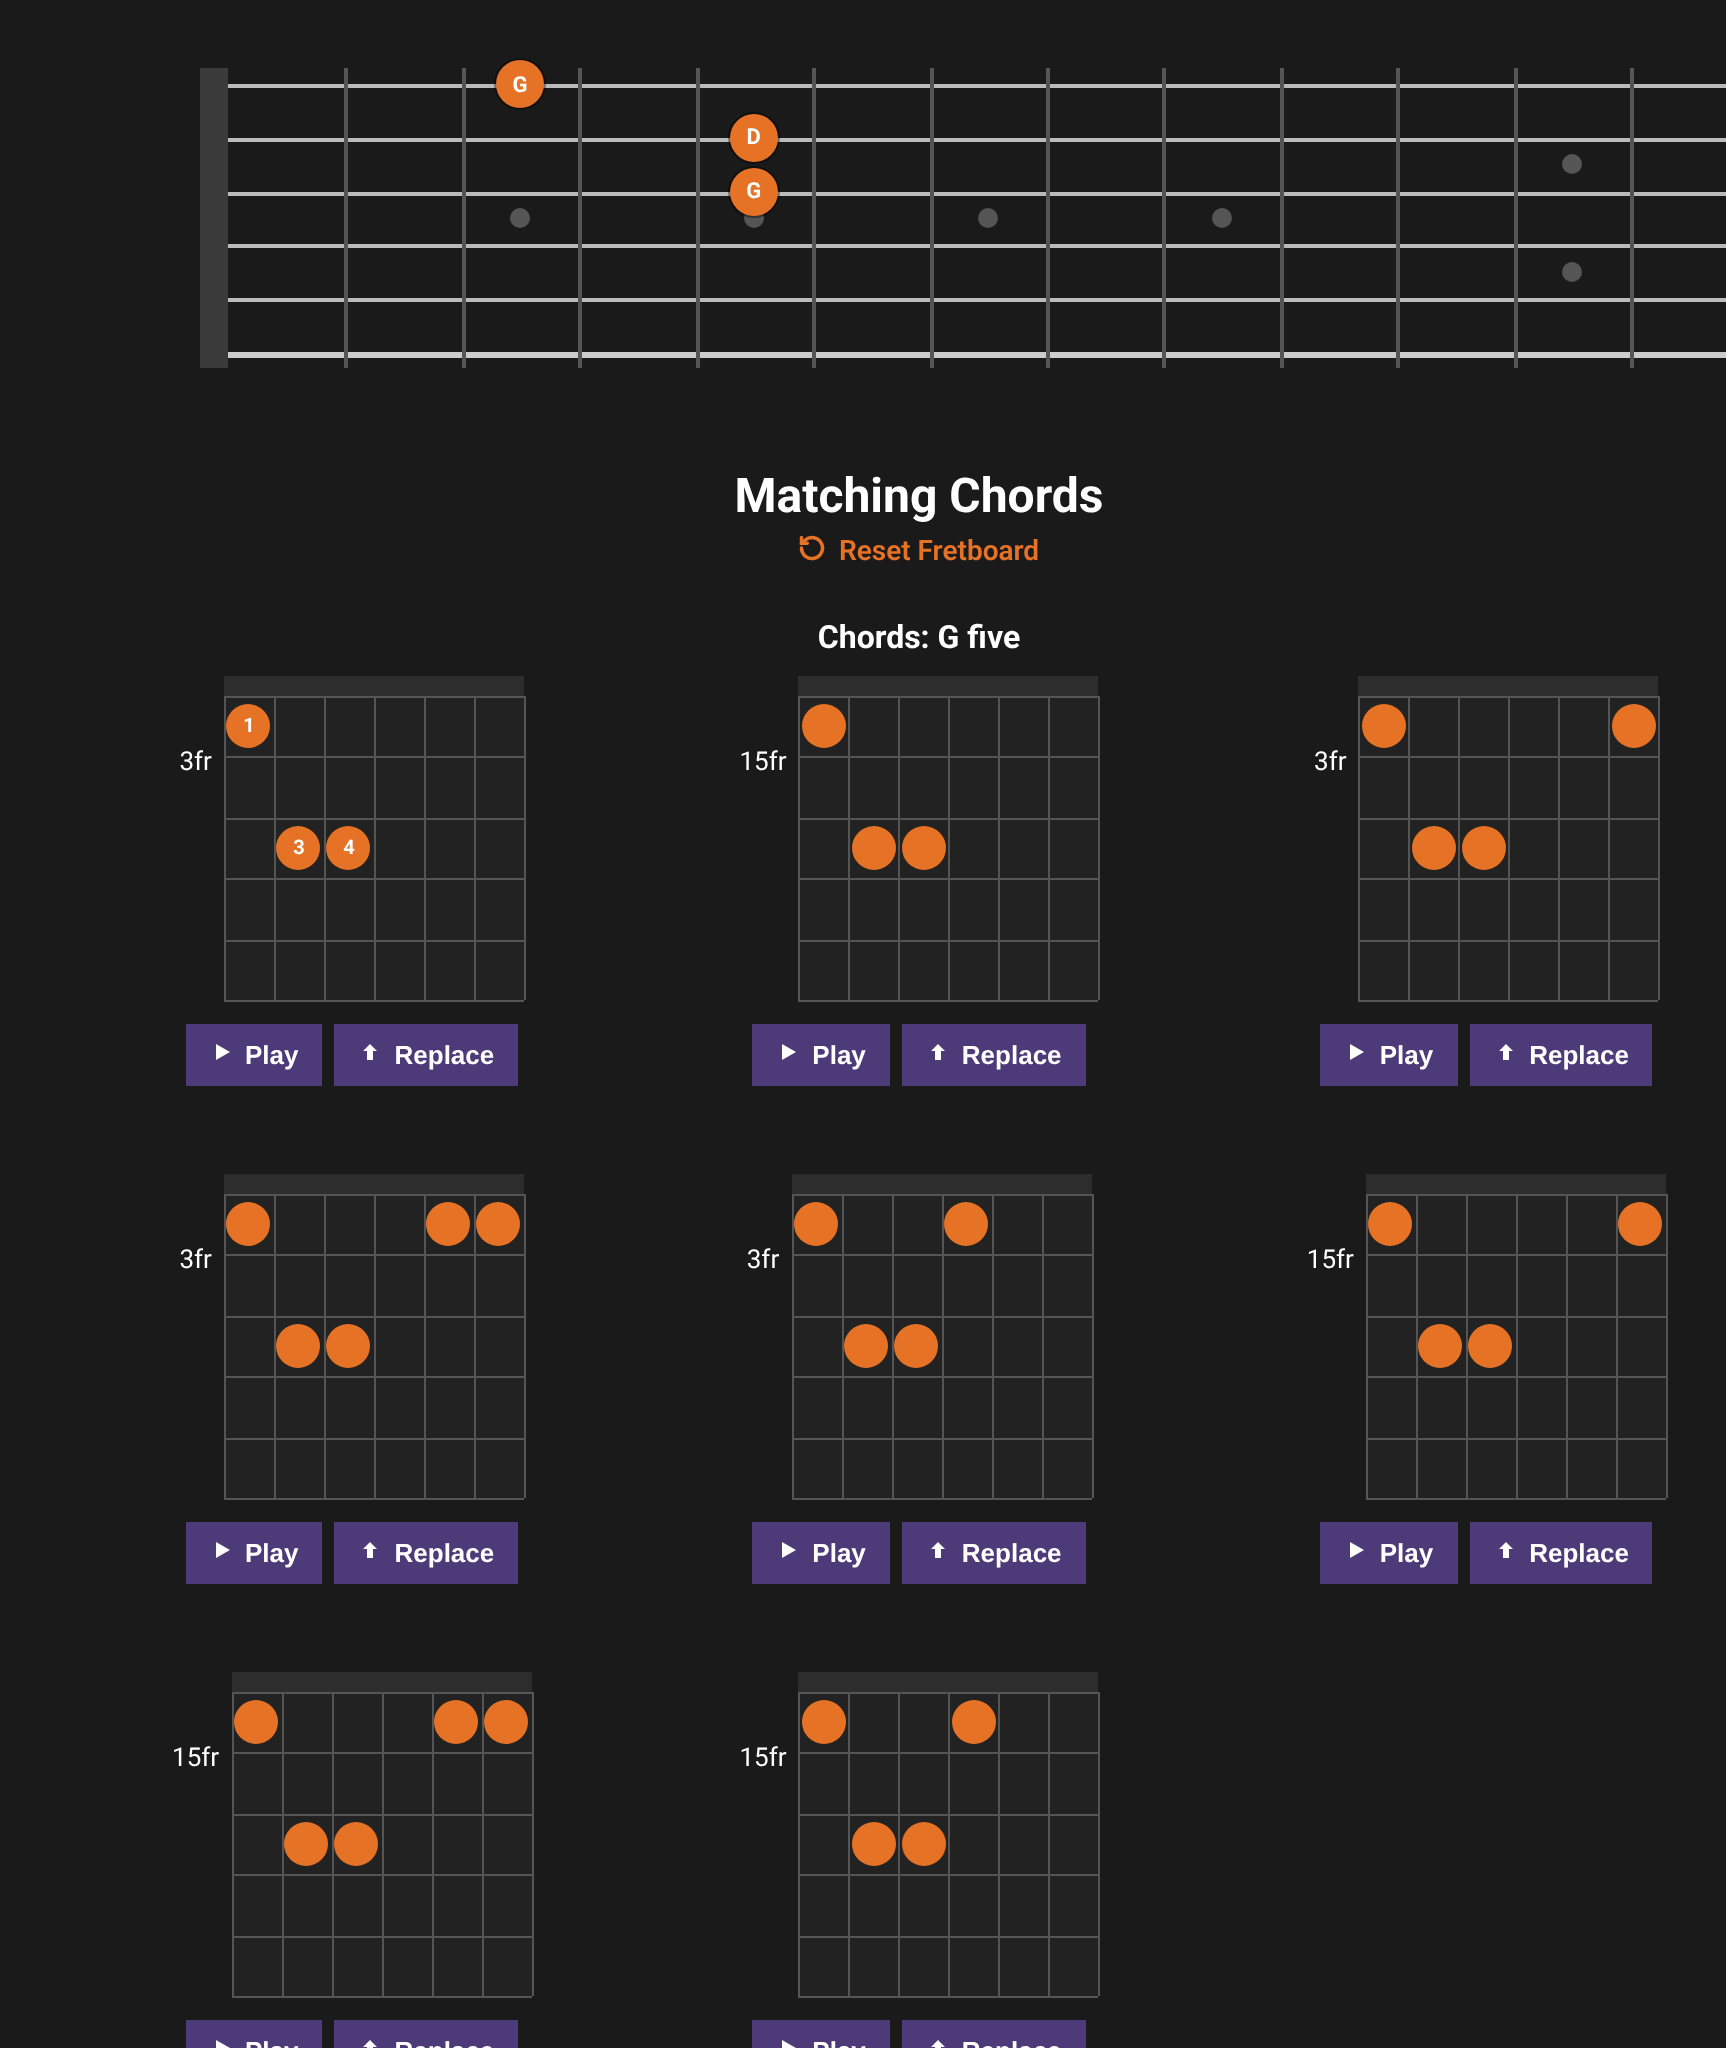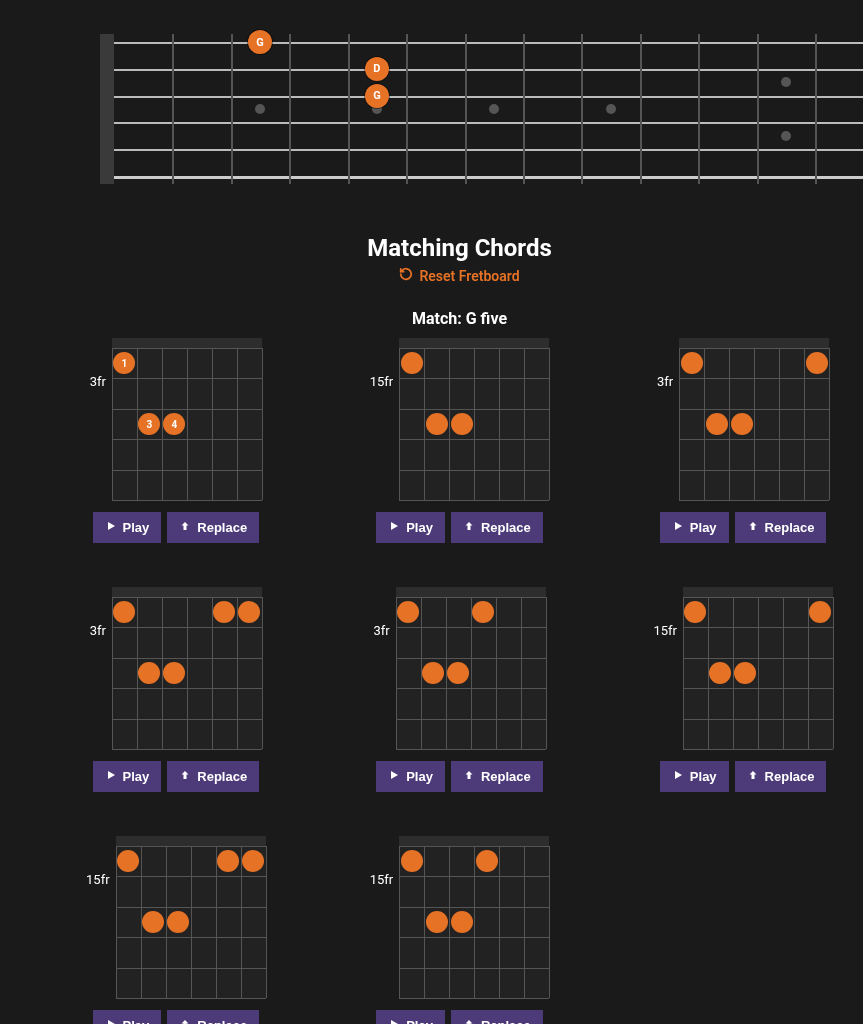--- a/index.html
+++ b/index.html
@@ -84,21 +84,21 @@
         <svg width="14" height="14" viewBox="0 0 24 24" fill="none" stroke="#e67226" stroke-width="3" stroke-linecap="round">
             <path d="M3 12a9 9 0 1 0 3-6.7L3 8"></path>
             <path d="M3 3v5h5"></path>
           </svg>
       </span>
       <span>Reset Fretboard</span>
     </div>
   </div>
 
   <div class="match">
-    <span>Match: </span><span>G five</span>
+    <span>Chords: </span><span>G five</span>
   </div>
 
   <div class="cards" id="cards">
       <div class="card">
         <div class="mini-wrap">
           <div class="mini-label">3fr</div>
           <div class="mini">
             <div class="topbar"></div>
             <div class="hl" style="top: 10px;"></div>
             <div class="hl" style="top: 40.4px;"></div>

